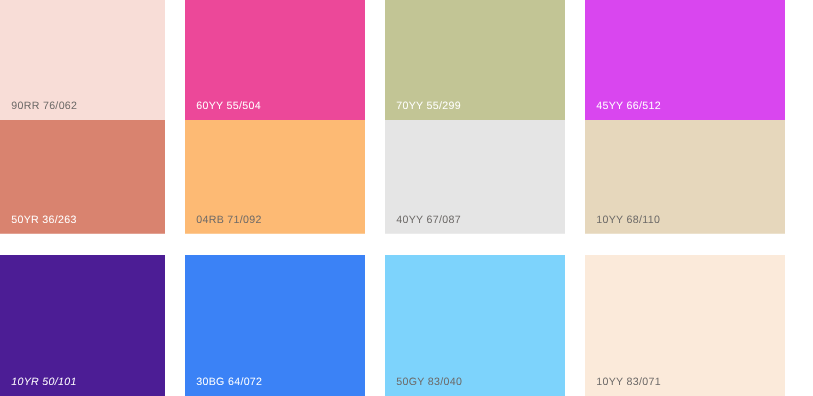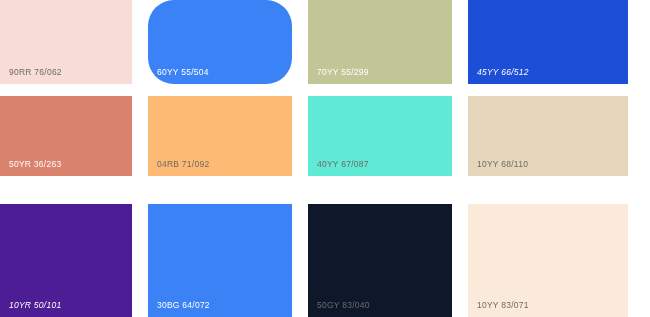--- a/index.html
+++ b/index.html
@@ -26,22 +26,22 @@
   }
   .cell {
     position: relative;
     box-sizing: border-box;
   }
   
   .cell.col0 { padding-right: 16px; }
   .cell.col1 { padding-right: 16px; }
   .cell.col2 { padding-right: 16px; }
   .cell.col3 { padding-right: 0px; }
-  .cell.row0 { padding-bottom: 12px; }
-  .cell.row1 { padding-bottom: 28px; }
+  .cell.row0 { }
+  .cell.row1 { padding-bottom: 17px; }
   .cell.row2 { padding-bottom: 0px; }
 
   .swatch {
     width: 100%;
     height: 100%;
     position: relative;
     box-sizing: border-box;
   }
   .swatch-label {
     position: absolute;
@@ -57,66 +57,66 @@
 </head>
 <body>
 
 <div id="palette-grid" style="background: rgb(255, 255, 255);">
     <div class="cell col0 row0">
       <div class="swatch" style="background: rgb(248, 221, 215);">
         <span class="swatch-label" style="color: rgb(109, 106, 104);">90RR 76/062</span>
       </div>
     </div>
     <div class="cell col1 row0">
-      <div class="swatch" style="background: #3b82f6; border-radius: 26px;">
+      <div class="swatch" style="background: #ec4899;">
         <span class="swatch-label" style="color: rgb(255, 255, 255);">60YY 55/504</span>
       </div>
     </div>
     <div class="cell col2 row0">
       <div class="swatch" style="background: rgb(194, 197, 149);">
         <span class="swatch-label" style="color: rgb(255, 255, 255);">70YY 55/299</span>
       </div>
     </div>
     <div class="cell col3 row0">
-      <div class="swatch" style="background: #1d4ed8; font-style: italic;">
+      <div class="swatch" style="background: #d946ef;">
         <span class="swatch-label" style="color: rgb(255, 255, 255);">45YY 66/512</span>
       </div>
     </div>
     <div class="cell col0 row1">
       <div class="swatch" style="background: rgb(217, 131, 111);">
         <span class="swatch-label" style="color: rgb(255, 255, 255);">50YR 36/263</span>
       </div>
     </div>
     <div class="cell col1 row1">
       <div class="swatch" style="background: #fdba74;">
         <span class="swatch-label" style="color: rgb(109, 106, 104);">04RB 71/092</span>
       </div>
     </div>
     <div class="cell col2 row1">
-      <div class="swatch" style="background: #5eead4;">
+      <div class="swatch" style="background: #e5e5e5;">
         <span class="swatch-label" style="color: rgb(109, 106, 104);">40YY 67/087</span>
       </div>
     </div>
     <div class="cell col3 row1">
       <div class="swatch" style="background: rgb(230, 215, 188);">
         <span class="swatch-label" style="color: rgb(109, 106, 104); margin-top: 20px;">10YY 68/110</span>
       </div>
     </div>
     <div class="cell col0 row2">
       <div class="swatch" style="background: #4c1d95; font-style: italic;">
         <span class="swatch-label" style="color: rgb(255, 255, 255);">10YR 50/101</span>
       </div>
     </div>
     <div class="cell col1 row2">
       <div class="swatch" style="background: #3b82f6;">
         <span class="swatch-label" style="color: rgb(255, 255, 255);">30BG 64/072</span>
       </div>
     </div>
     <div class="cell col2 row2">
-      <div class="swatch" style="background: #0f172a;">
+      <div class="swatch" style="background: #7dd3fc;">
         <span class="swatch-label" style="color: rgb(109, 106, 104);">50GY 83/040</span>
       </div>
     </div>
     <div class="cell col3 row2">
       <div class="swatch" style="background: rgb(251, 234, 218); text-align: right;">
         <span class="swatch-label" style="color: rgb(109, 106, 104);">10YY 83/071</span>
       </div>
     </div>
   </div>
 

